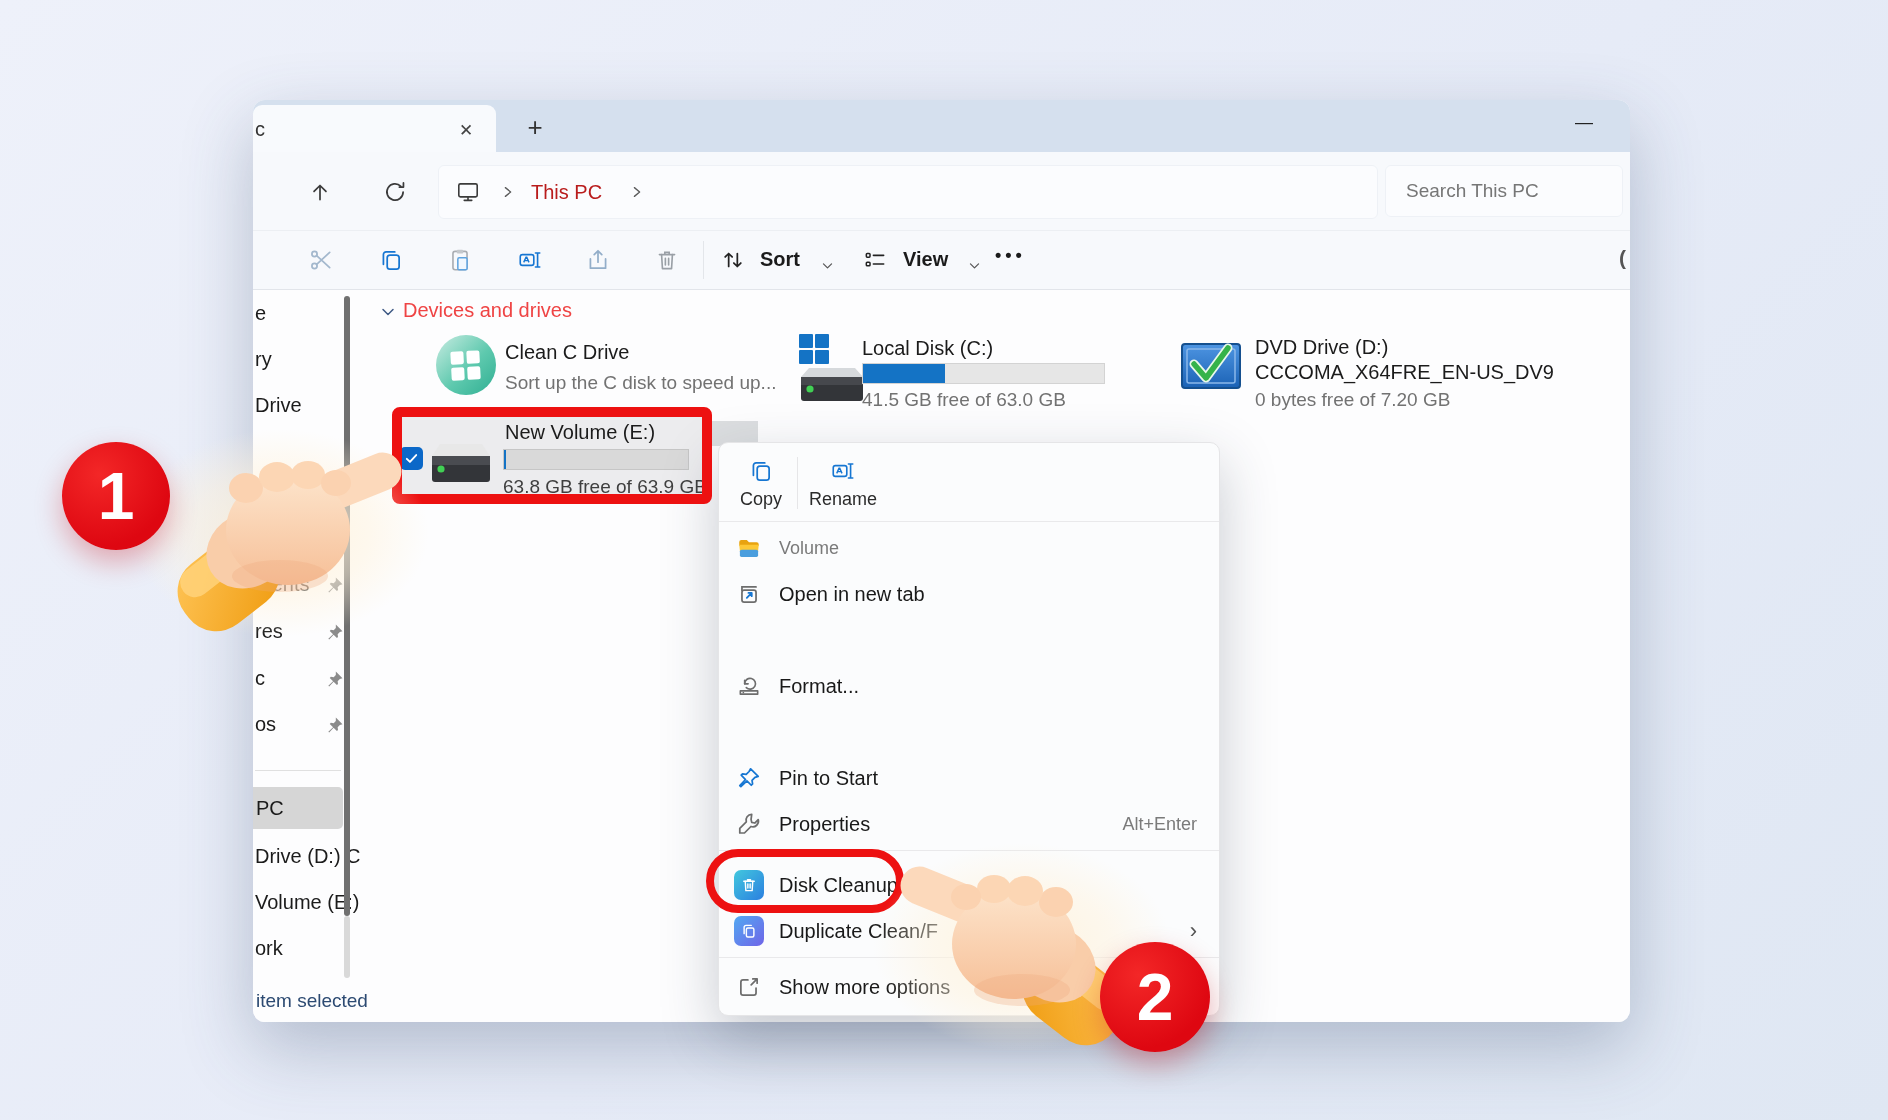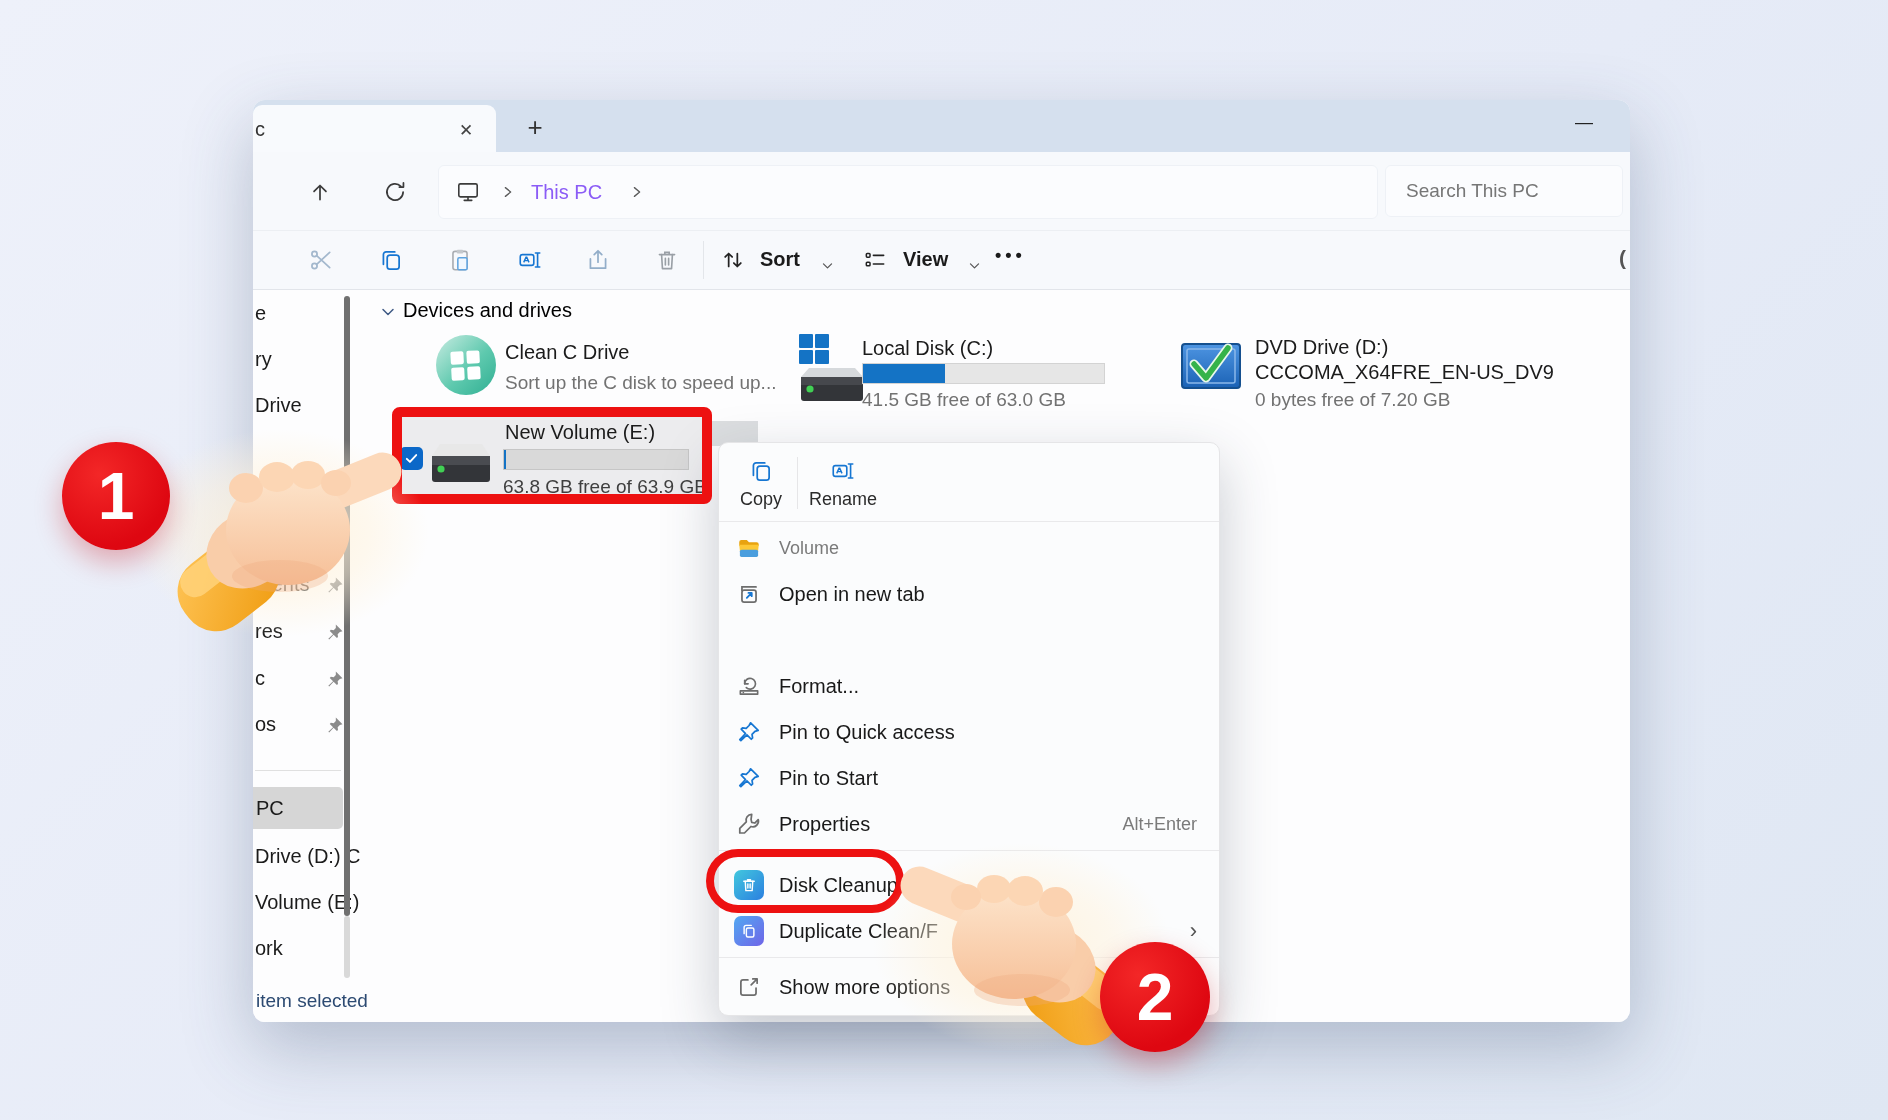--- a/index.html
+++ b/index.html
@@ -12,40 +12,40 @@
     border-radius:12px;box-shadow:0 26px 70px rgba(55,75,110,.30);overflow:hidden;}
   .tabbar{position:absolute;left:0;top:0;width:100%;height:52px;background:#d5e0ee;}
   .tab{position:absolute;left:0;top:5px;width:243px;height:47px;background:#f8fafd;border-radius:9px 9px 0 0;}
   .tab-title{position:absolute;left:2px;top:13px;font-size:20px;color:#333;}
   .tab-close{position:absolute;left:198px;top:10px;width:30px;height:30px;display:flex;align-items:center;justify-content:center;font-size:17px;color:#444;border-radius:5px;}
   .newtab{position:absolute;left:262px;top:8px;width:40px;height:38px;display:flex;align-items:center;justify-content:center;font-size:26px;font-weight:300;color:#333;}
   .cap-min{position:absolute;left:1305px;top:0;width:52px;height:44px;display:flex;align-items:center;justify-content:center;font-size:18px;color:#222;}
   .addressrow{position:absolute;left:0;top:52px;width:100%;height:78px;background:#f7f9fc;}
   .navbtn{position:absolute;top:22px;width:36px;height:36px;display:flex;align-items:center;justify-content:center;border-radius:5px;}
   .addrpill{position:absolute;left:185px;top:13px;width:938px;height:52px;background:#fbfcfe;border:1px solid #eef1f6;border-radius:6px;display:flex;align-items:center;}
-  .crumb{font-size:20px;color:#8b5cf6;margin:0 6px;}
+  .crumb{font-size:20px;color:#b91c1c;margin:0 6px;}
   .searchbox{position:absolute;left:1132px;top:13px;width:238px;height:52px;}
   .searchbox input{width:100%;height:100%;box-sizing:border-box;border:1px solid #eef1f6;border-radius:6px;background:#fbfcfe;
     padding:0 20px;font-size:19px;color:#444;font-family:inherit;outline:none;}
   .searchbox input::placeholder{color:#767676;opacity:1;}
   .toolbar{position:absolute;left:0;top:130px;width:100%;height:58px;background:#f7f9fc;border-top:1px solid #eceff3;border-bottom:1px solid #e2e5ea;font-weight:bold;}
   .tbtn{position:absolute;top:11px;width:36px;height:36px;display:flex;align-items:center;justify-content:center;border-radius:5px;}
   .tlabel{position:absolute;top:17px;font-size:20px;color:#1b1b1b;}
   .vsep{position:absolute;top:10px;width:1px;height:38px;background:#e3e6ea;}
   .dots{position:absolute;left:742px;top:14px;font-size:18px;letter-spacing:4px;color:#1b1b1b;}
   .paren{position:absolute;left:1366px;top:15px;font-size:21px;color:#555;}
   
   .sbtext{position:absolute;left:2px;font-size:20px;color:#1b1b1b;white-space:nowrap;}
   .sbpin{position:absolute;left:72px;width:20px;height:20px;}
   .sbsep{position:absolute;left:2px;width:86px;height:1px;background:#e0e0e0;}
   .sbsel{position:absolute;left:0;width:90px;height:42px;background:#d6d6d6;border-radius:0 5px 5px 0;display:flex;align-items:center;}
   .sbsel span{margin-left:3px;font-size:20px;color:#1b1b1b;}
   .scrollthumb{position:absolute;left:91px;top:196px;width:6px;height:620px;background:#707070;border-radius:3px;}
   .scrolltrack{position:absolute;left:91px;top:816px;width:6px;height:62px;background:#d9d9d9;border-radius:3px;}
-  .grouphdr{position:absolute;left:150px;top:199px;font-size:20px;color:#000000;}
+  .grouphdr{position:absolute;left:150px;top:199px;font-size:20px;color:#ef4444;}
   .gchev{position:absolute;left:127px;top:204px;width:16px;height:16px;}
   .dtitle{font-size:20px;color:#1b1b1b;white-space:nowrap;}
   .dsub{font-size:19px;color:#727272;white-space:nowrap;}
   .bar{height:21px;background:#e6e6e6;border:1px solid #d3d3d3;box-sizing:border-box;}
   .bar-fill{height:100%;background:#1473c5;}
   .selbg{position:absolute;left:145px;top:313px;width:311px;height:85px;background:#ececee;border-radius:3px;}
   .selrem{position:absolute;left:457px;top:321px;width:48px;height:25px;background:#dcdee0;}
   .checkbox{position:absolute;left:147px;top:347px;width:23px;height:23px;background:#0b68c8;border-radius:5px;display:flex;align-items:center;justify-content:center;}
   .statusbar{position:absolute;left:0;bottom:0;width:100%;height:44px;background:#fdfdfe;}
   .statustext{position:absolute;left:3px;top:12px;font-size:19px;color:#2c4a72;}
@@ -363,28 +363,20 @@
       <span class="mi-ic">
         <svg width="26" height="26" viewBox="0 0 24 24" fill="none">
             <path d="M4 16.5h16v3H4z" stroke="#6d6d6d" stroke-width="1.5" stroke-linejoin="round"></path>
             <circle cx="6.8" cy="18" r="0.8" fill="#6d6d6d"></circle>
             <path d="M8 10a5 5 0 1 1 1.5 3.5" stroke="#6d6d6d" stroke-width="1.5" stroke-linecap="round"></path>
             <path d="M8 6.8V10h3.2" stroke="#6d6d6d" stroke-width="1.5" stroke-linecap="round" stroke-linejoin="round"></path>
           </svg>
       </span>
       <span class="mi-label">Format...</span>
     </div>
-    <div class="mi" style="top:266px">
-      <span class="mi-ic">
-        <svg width="26" height="26" viewBox="0 0 24 24">
-            <path d="M13.5 3.5l7 7-3 .9-2.7 2.7.5 3.4-1.2 1.2-4-4L4.5 20l-1-1 5.3-5.6-4-4L6 8.2l3.4.5 2.7-2.7z" fill="none" stroke="#1676d2" stroke-width="1.6" stroke-linejoin="round"></path>
-          </svg>
-      </span>
-      <span class="mi-label">Pin to Quick access</span>
-    </div>
     <div class="mi" style="top:312px">
       <span class="mi-ic">
         <svg width="26" height="26" viewBox="0 0 24 24">
             <path d="M13.5 3.5l7 7-3 .9-2.7 2.7.5 3.4-1.2 1.2-4-4L4.5 20l-1-1 5.3-5.6-4-4L6 8.2l3.4.5 2.7-2.7z" fill="none" stroke="#1676d2" stroke-width="1.6" stroke-linejoin="round"></path>
           </svg>
       </span>
       <span class="mi-label">Pin to Start</span>
     </div>
     <div class="mi" style="top:358px">
       <span class="mi-ic">

